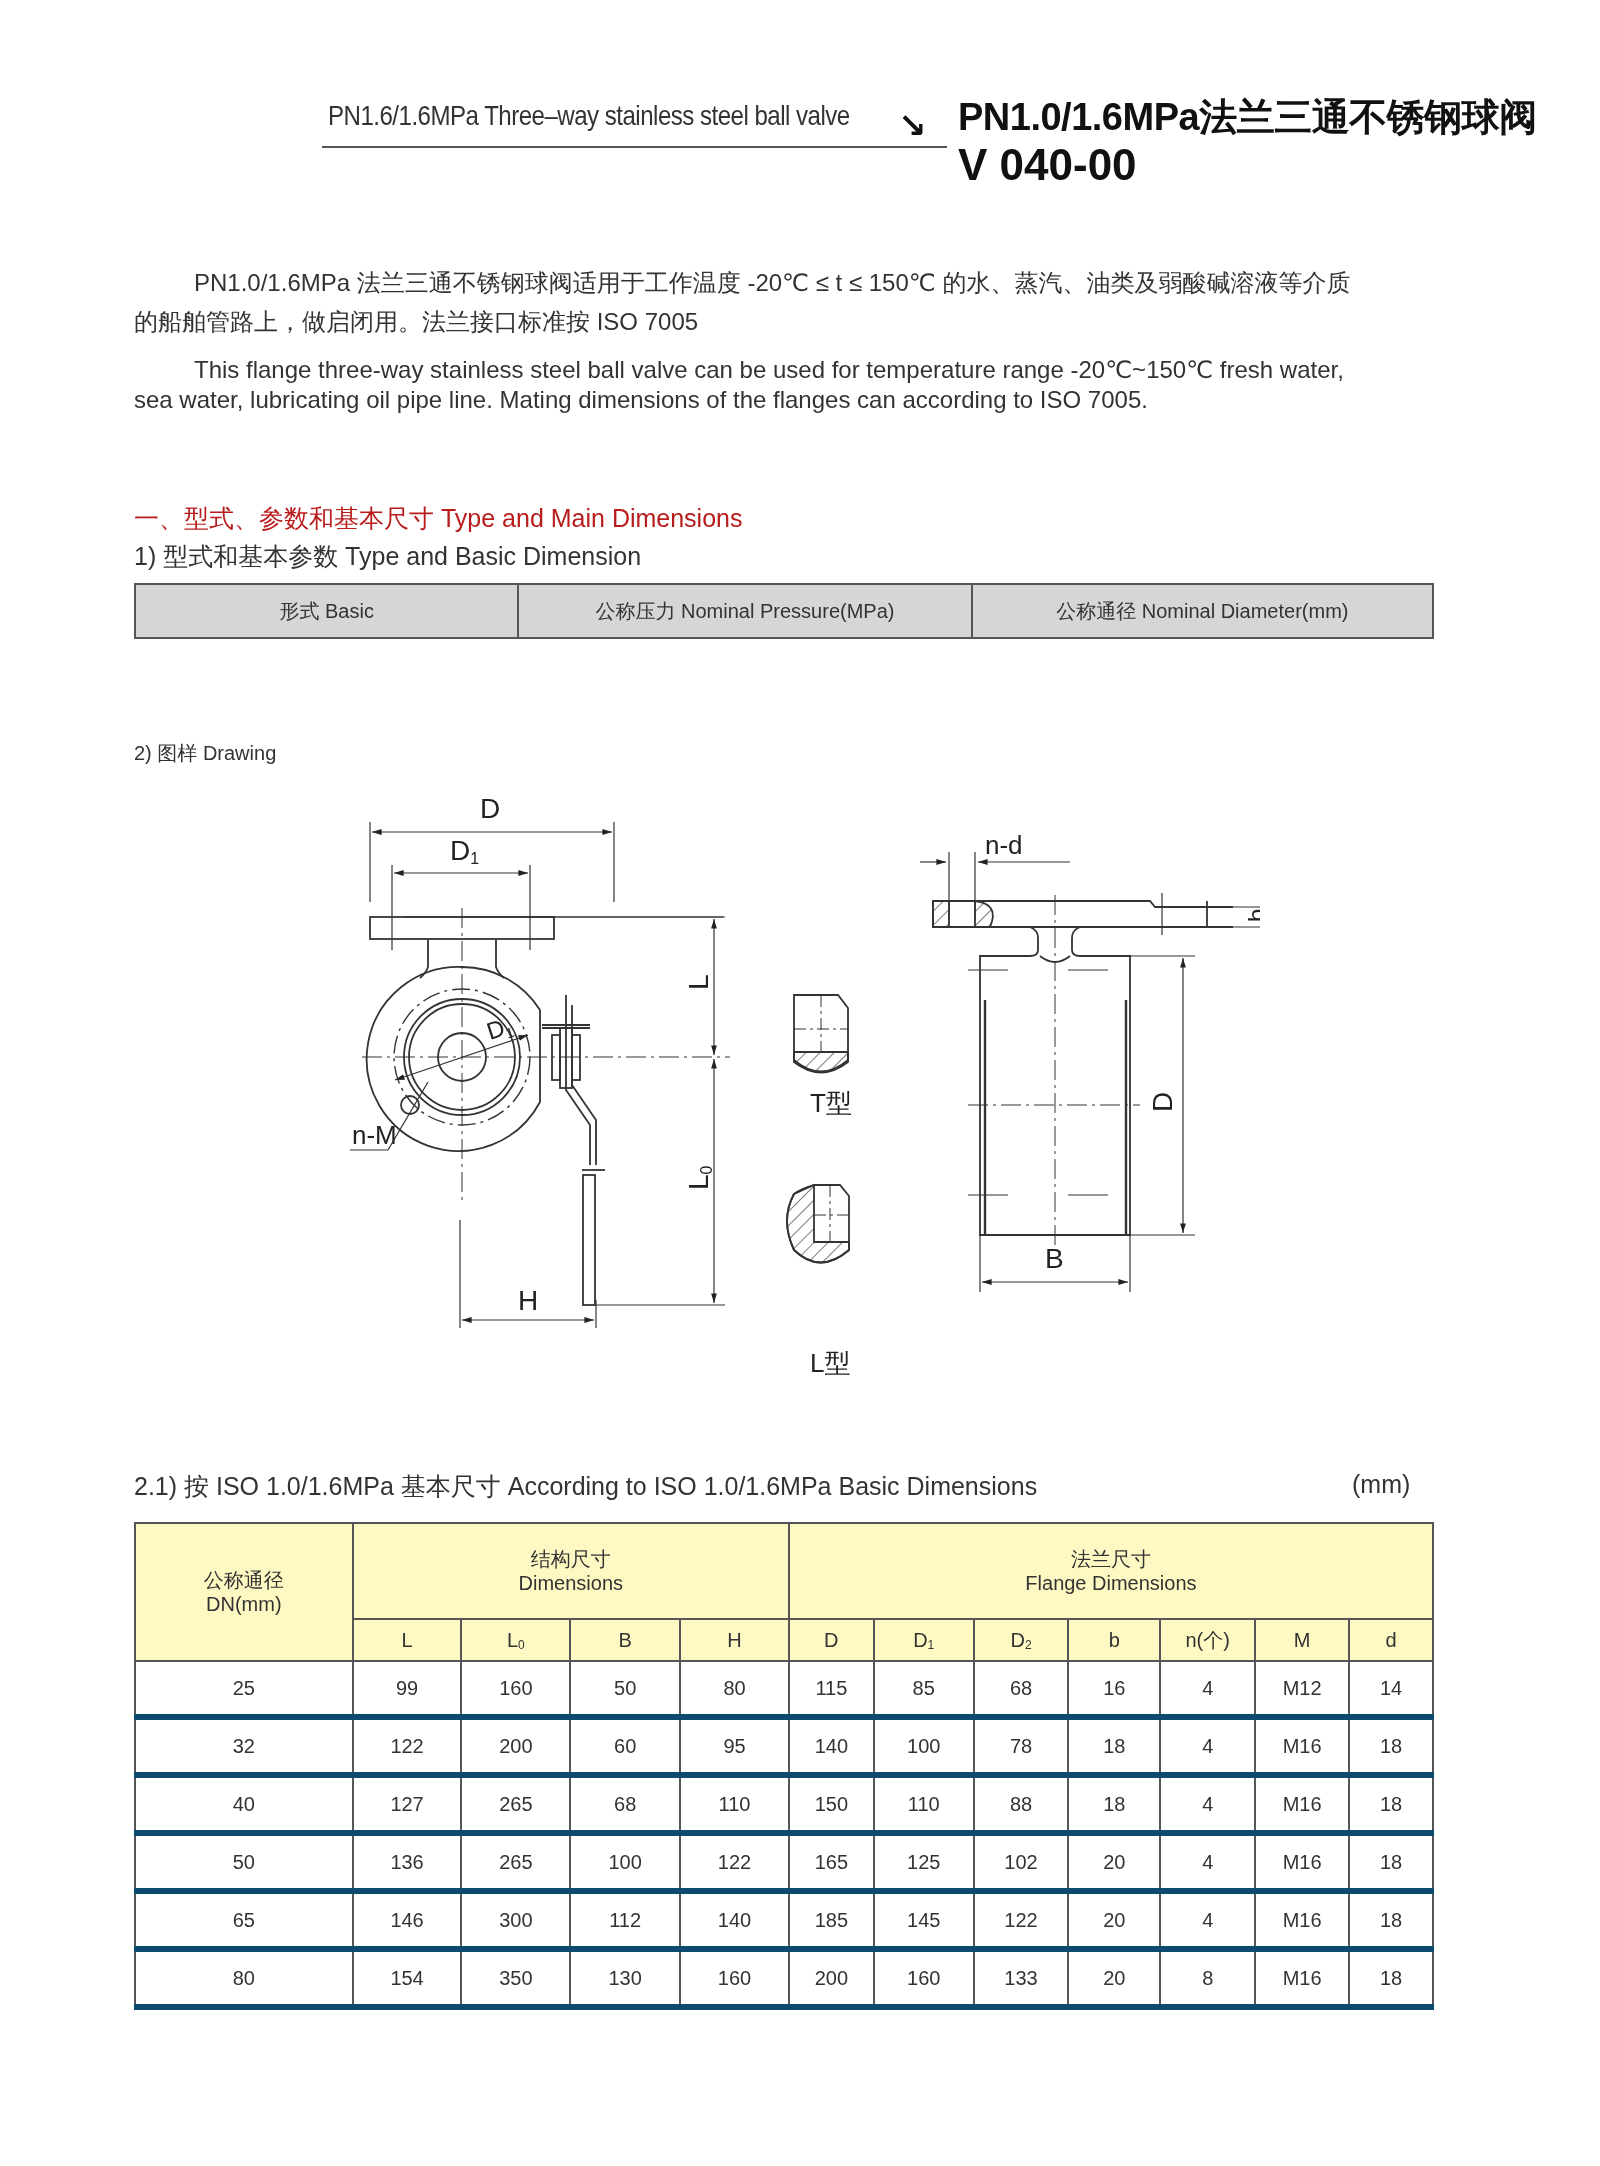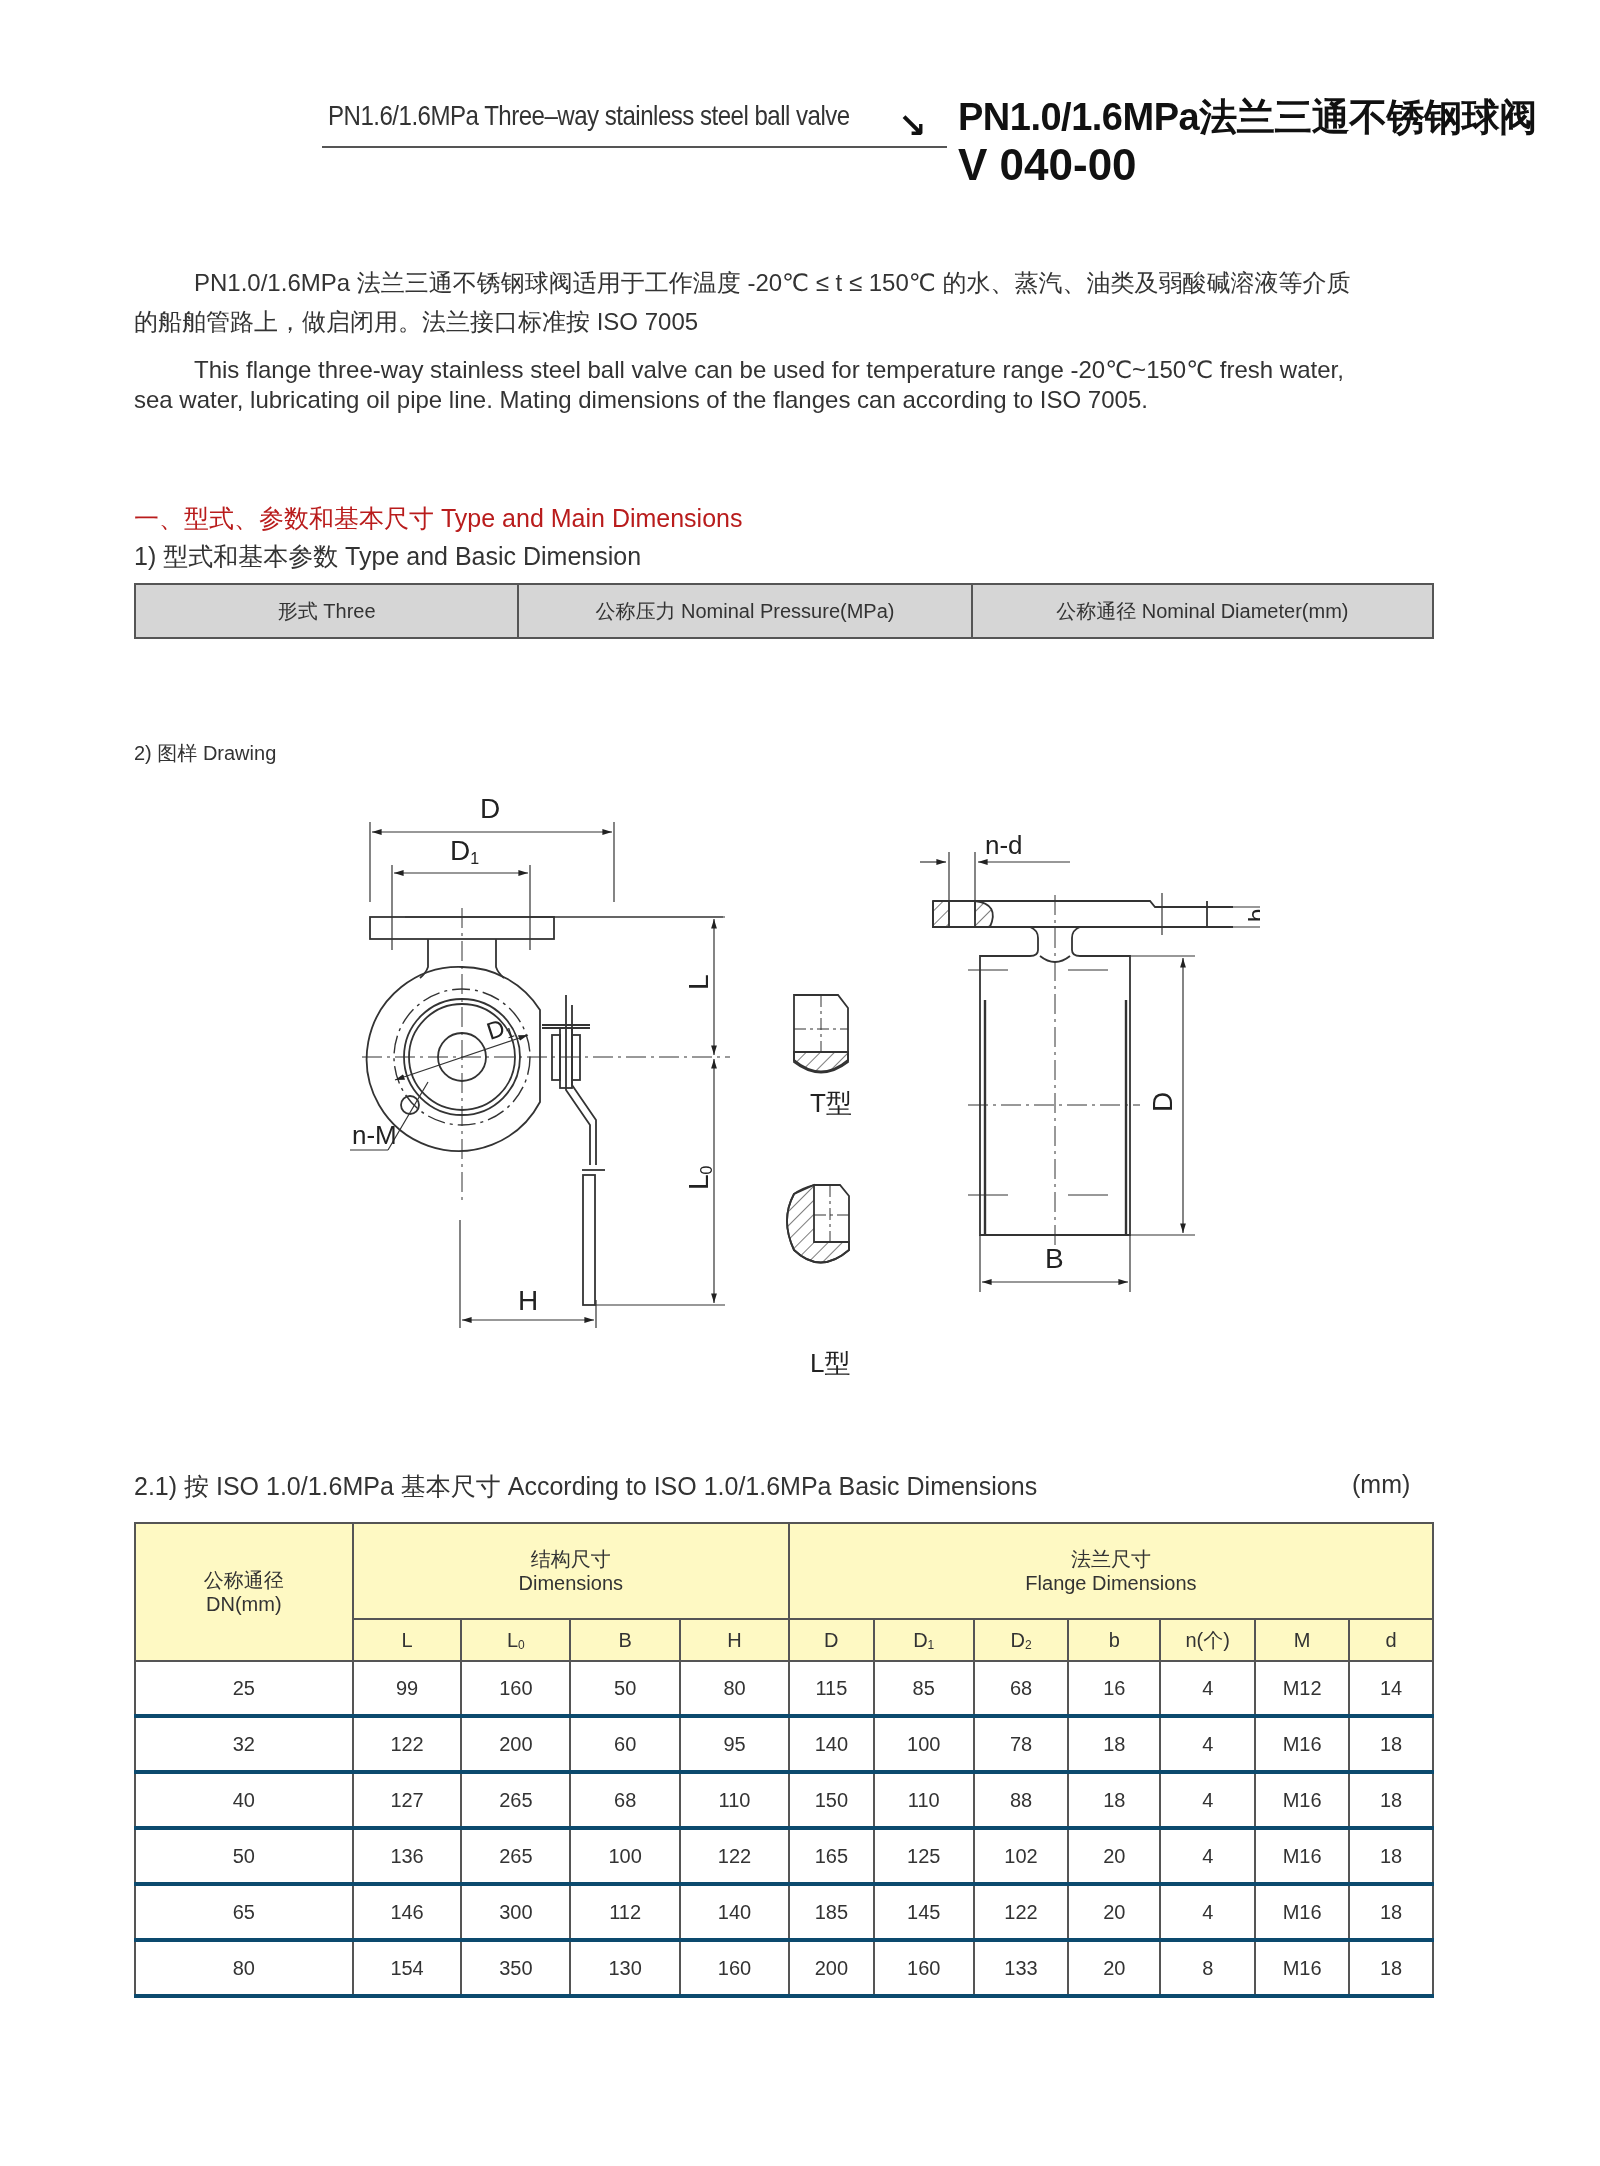--- a/index.html
+++ b/index.html
@@ -20,21 +20,21 @@
   table { border-collapse:collapse; position:absolute; }
   td, th { border:2px solid #555; text-align:center; font-weight:normal; color:#333; padding:0; }
   .t1 { left:134px; top:583px; width:1300px; font-size:20px; }
   .t1 th { background:#d6d6d6; height:52px; }
   .t1 td { height:52px; }
   .t2 { left:134px; top:1522px; width:1300px; font-size:20px; }
   .t2 th { background:#fef9c3; }
   .t2 .hrow1 th { height:94px; line-height:1.2; }
   .t2 .hrow2 th { height:40px; }
   .t2 td { height:52px; }
-  .t2 tr.data-row { border-bottom:4px solid #0c4a6e; }
+  .t2 tr.data-row { border-bottom:6px solid #0c4a6e; }
   sub { font-size:12px; vertical-align:-2px; }
   svg text { font-family:"Liberation Sans", "DejaVu Sans", sans-serif; fill:#222; }
 </style>
 </head>
 <body>
 
 <div class="abs subtitle-en">PN1.6/1.6MPa Three–way stainless steel ball valve</div>
 <div class="abs title-rule"></div>
 <div class="abs arrow">↘</div>
 <div class="abs title-cn">PN1.0/1.6MPa法兰三通不锈钢球阀</div>
@@ -49,21 +49,21 @@
 <div class="abs h2">1) 型式和基本参数 Type and Basic Dimension</div>
 
 <table class="t1">
   <colgroup>
       <col style="width:384px">
       <col style="width:454px">
       <col style="width:462px">
     </colgroup>
   <tbody>
       <tr>
-    <th>形式 Three</th>
+    <th>形式 Basic</th>
     <th>公称压力 Nominal Pressure(MPa)</th>
     <th>公称通径 Nominal Diameter(mm)</th>
   </tr>
 </tbody>
   </table>
 
 <div class="abs h3">2) 图样 Drawing</div>
 
 <svg class="abs" style="left:300px; top:780px;" width="960" height="640" fill="none" stroke="#333" stroke-width="1.8">
   <defs>

